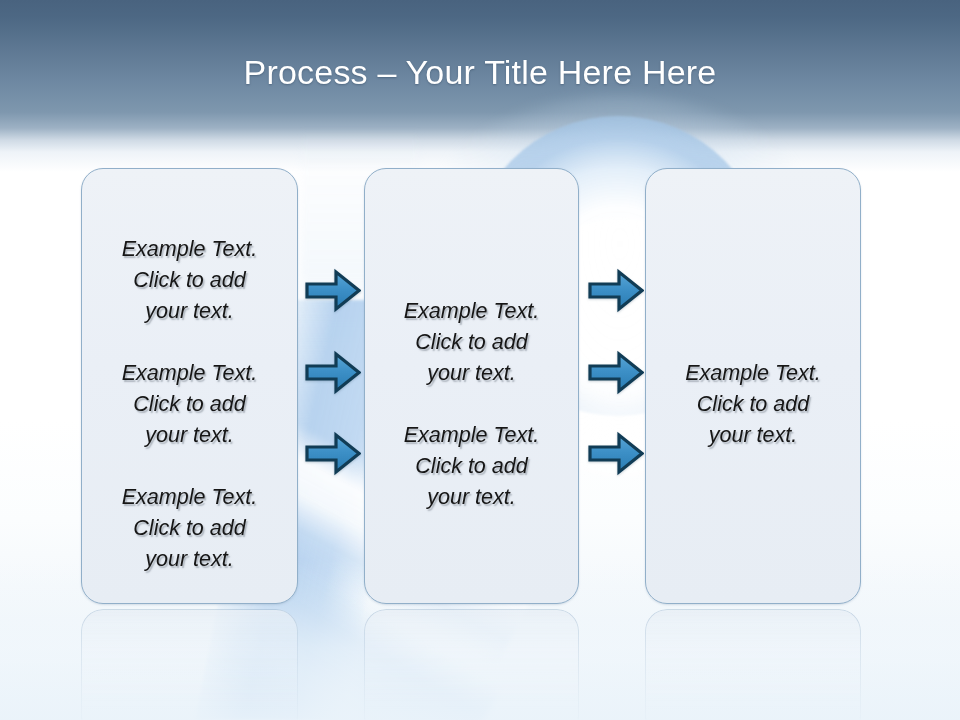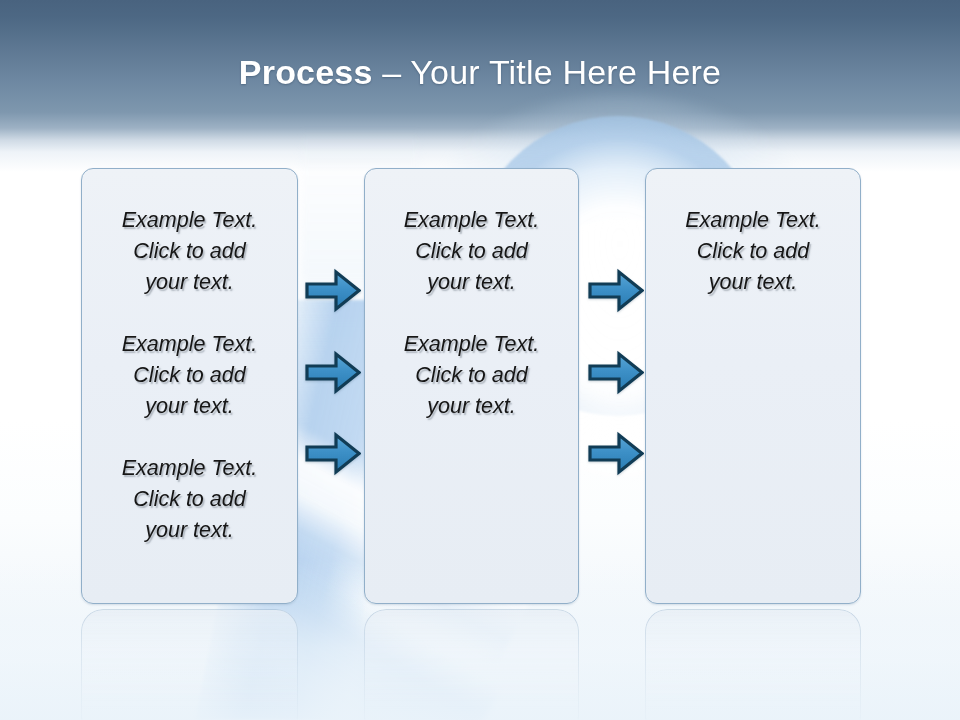--- a/index.html
+++ b/index.html
@@ -150,37 +150,37 @@
     left: 0; top: 50px;
     width: 960px;
     text-align: center;
     color: #ffffff;
     font-size: 34px;
     line-height: 44px;
     letter-spacing: 0.2px;
     white-space: nowrap;
     text-shadow: 0 1px 2px rgba(30,50,72,0.35);
   }
-  .title .strong { font-weight: bold; }
+  .title .strong { font-weight: normal; }
   .title .rest   { font-weight: normal; }
 
   
   .box {
     position: absolute;
     box-sizing: border-box;
     border: 1.6px solid #91afc9;
-    border-radius: 12px;
+    border-radius: 22px;
     background: linear-gradient(to bottom,
         #eef2f7 0%,
         #eaeff6 45%,
         #e7edf4 100%);
     box-shadow: 0 1px 2px rgba(120,145,170,0.25);
     display: flex;
     flex-direction: column;
-    justify-content: flex-start;
+    justify-content: center;
     align-items: center;
     padding-top: 36px;
   }
   .box-text {
     font-size: 21.5px;
     line-height: 31px;
     font-style: italic;
     color: #161616;
     text-align: center;
     width: 84%;

